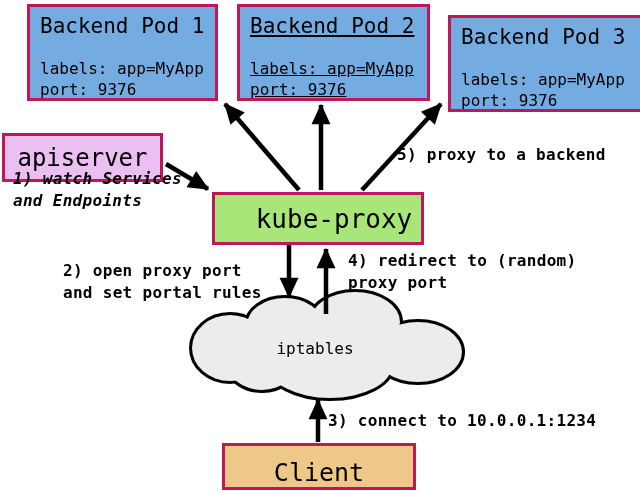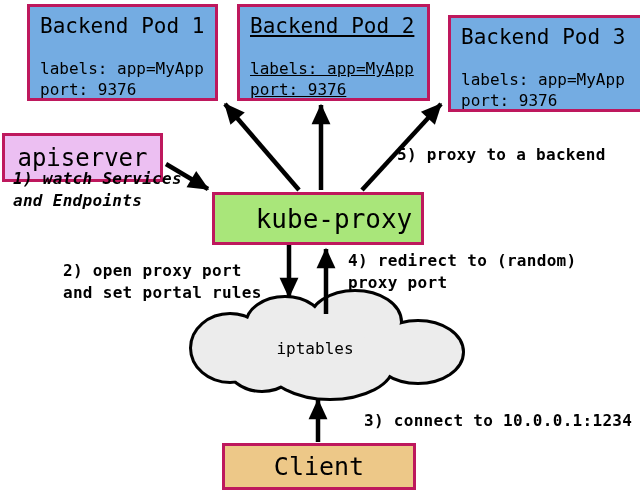--- a/index.html
+++ b/index.html
@@ -28,21 +28,21 @@
   .pod-line.second { margin-top: 0; }
   
   .node {
     display: flex;
     align-items: center;
     justify-content: center;
     white-space: nowrap;
   }
   #apiserver { left: 2px;   top: 113px; width: 161px; height: 49px; font-size: 24px; margin-top: 20px; }
   #kubeproxy { left: 212px; top: 192px; width: 212px; height: 53px; font-size: 26px; padding-left: 32px; }
-  #client    { left: 222px; top: 443px; width: 194px; height: 47px; font-size: 25px; }
+  #client    { left: 222px; top: 443px; width: 194px; height: 47px; font-size: 25px; align-items: flex-end; }
   
   .overlay {
     position: absolute;
     left: 0; top: 0;
     width: 640px; height: 494px;
     pointer-events: none;
   }
   
   .cloud-label {
     position: absolute;
@@ -55,21 +55,21 @@
   .step {
     position: absolute;
     font-weight: bold;
     font-size: 16px;
     line-height: 22px;
     letter-spacing: 0.3px;
     white-space: nowrap;
   }
   #step1 { left: 13px;  top: 168px; font-style: italic; }
   #step2 { left: 63px;  top: 260px; }
-  #step3 { left: 328px; top: 410px; margin-left: 36px; }
+  #step3 { left: 328px; top: 410px; }
   #step4 { left: 348px; top: 250px; }
   #step5 { left: 397px; top: 144px; }
 </style>
 </head>
 <body>
 
 <div class="stage">
 
   <div class="box pod" id="pod1" style="background-color: rgb(116, 172, 226);">
     <div class="pod-title">Backend Pod 1</div>

